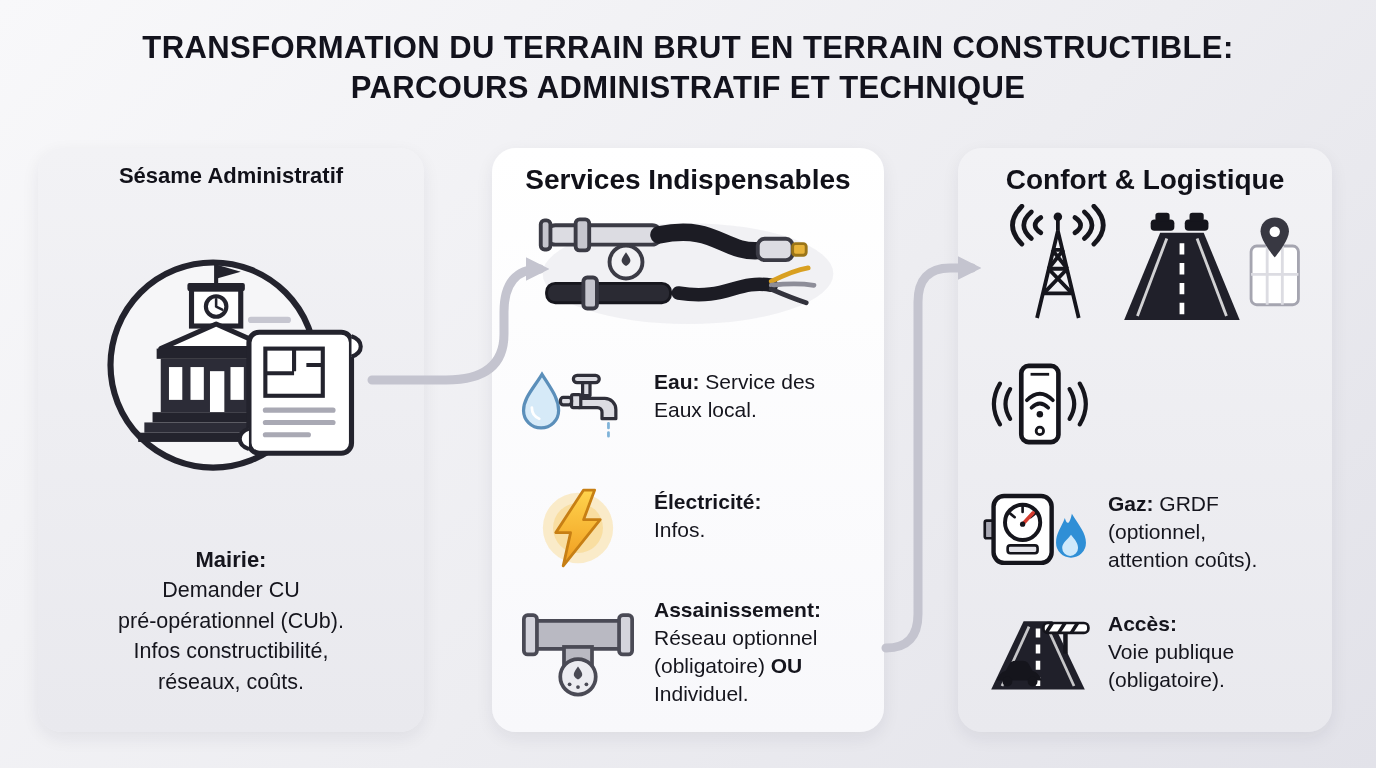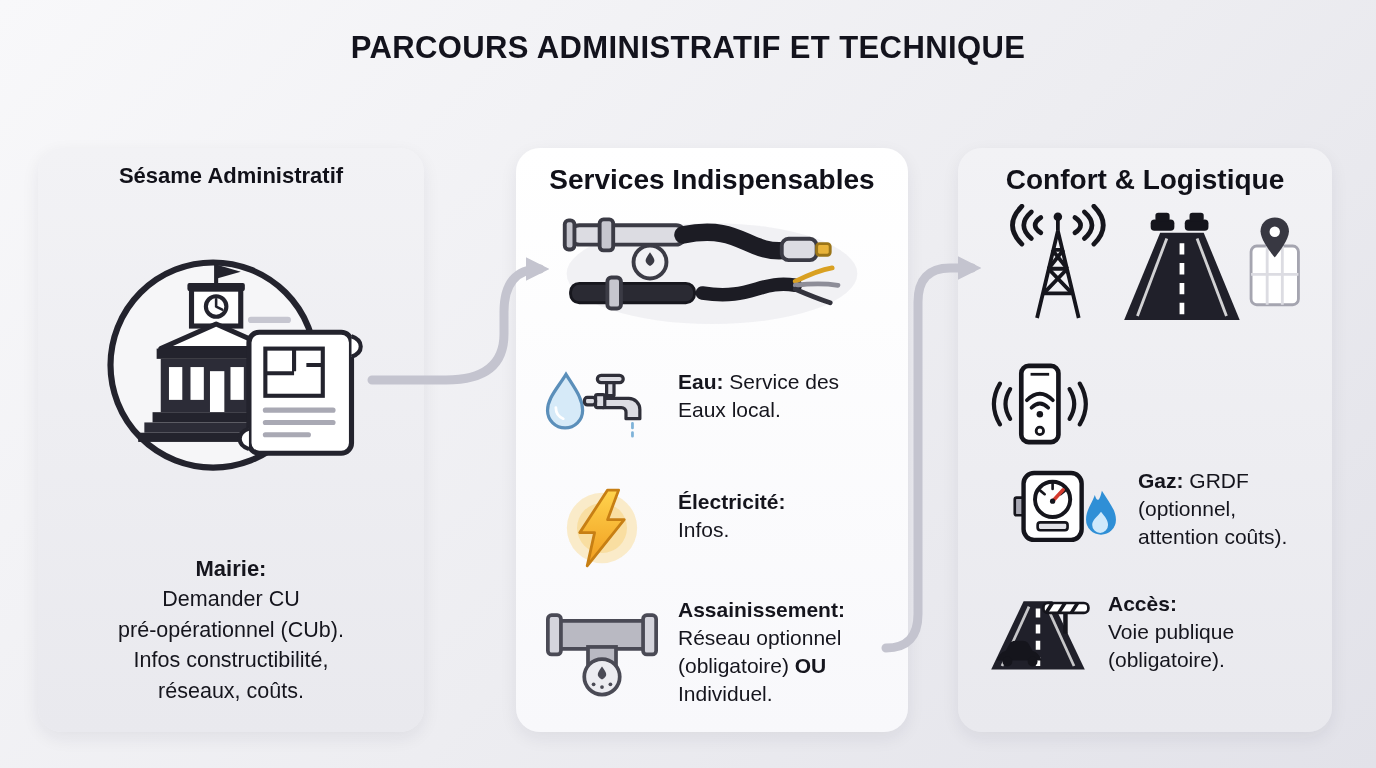--- a/index.html
+++ b/index.html
@@ -14,65 +14,66 @@
   
   .title{
     position:absolute;top:28px;left:0;right:0;text-align:center;
     font-size:31px;font-weight:bold;letter-spacing:.4px;line-height:1.28;color:#13131d;
   }
 
   
   .card{position:absolute;top:148px;height:584px;border-radius:24px;z-index:2;
         box-shadow:0 6px 18px rgba(25,25,50,.07);}
   .card-left {left:38px;width:386px;background:linear-gradient(180deg,#f2f2f5,#e9e9ee);}
-  .card-mid  {left:492px;width:392px;background:linear-gradient(180deg,#ffffff,#f8f8fb);margin-left:24px;}
+  .card-mid  {left:492px;width:392px;background:linear-gradient(180deg,#ffffff,#f8f8fb);}
   .card-right{left:958px;width:374px;background:linear-gradient(180deg,#f2f2f5,#e9e9ee);}
 
   .card h2{
     position:absolute;top:14px;left:18px;right:18px;margin:0;text-align:center;
     font-size:28px;font-weight:bold;line-height:1.25;color:#111119;
   }
   .card-left h2{font-size:22px;left:46px;right:46px;}
 
   .illus{position:absolute;left:0;right:0;display:flex;justify-content:center;}
   .card-left  .illus{top:96px;}
   .card-mid   .illus{top:52px;}
   .card-right .illus{top:56px;}
 
   
-  .body-text{position:absolute;top:392px;left:18px;right:18px;margin:13px;
+  .body-text{position:absolute;top:392px;left:18px;right:18px;margin:4px;
              text-align:center;font-size:21.5px;line-height:1.42;}
   .body-text .b{display:block;font-size:22px;}
   .pre{white-space:pre-line;}
 
   
   .row{position:absolute;display:flex;align-items:flex-start;}
   .card-mid  .row{left:26px;right:22px;gap:16px;}
   .card-right .row{left:24px;right:18px;gap:14px;}
   .row-icon{flex:none;display:flex;justify-content:center;align-items:center;}
   .card-mid  .row-icon{width:120px;}
   .card-right .row-icon{width:112px;}
   .row-text{margin:2px 0 0 0;font-size:21px;line-height:1.34;}
   .card-mid  .row-text{max-width:208px;}
   .card-right .row-text{max-width:176px;}
   .b{font-weight:bold;}
   .blk{display:block;}
 
   .row-eau{top:218px;}  .row-elec{top:338px;} .row-assain{top:446px;}
-  .row-tel{top:212px;}  .row-gaz{top:317px;justify-content:flex-end;}  .row-acces{top:440px;}
+  .row-tel{top:212px;}  .row-gaz{top:340px;}  .row-acces{top:460px;}
 
   
   .arrows{position:absolute;left:0;top:0;z-index:4;pointer-events:none;}
 </style>
 </head>
 <body>
 
 <div class="canvas">
 
   <header class="title">
+    <div>TRANSFORMATION DU TERRAIN BRUT EN TERRAIN CONSTRUCTIBLE:</div>
     <div>PARCOURS ADMINISTRATIF ET TECHNIQUE</div>
   </header>
 
   <svg class="arrows" width="1376" height="768" viewBox="0 0 1376 768">
     <defs>
       <marker id="ah" viewBox="0 0 10 10" refX="6" refY="5" markerWidth="2.6" markerHeight="2.6" orient="auto">
         <path d="M0 0 L10 5 L0 10 Z" fill="#c4c4cf"></path>
       </marker>
     </defs>
     <path d="M372 380 H446 Q504 380 504 334 V312 Q504 269 540 269" fill="none" stroke="#c4c4cf" stroke-width="9" stroke-linecap="round" marker-end="url(#ah)"></path>

